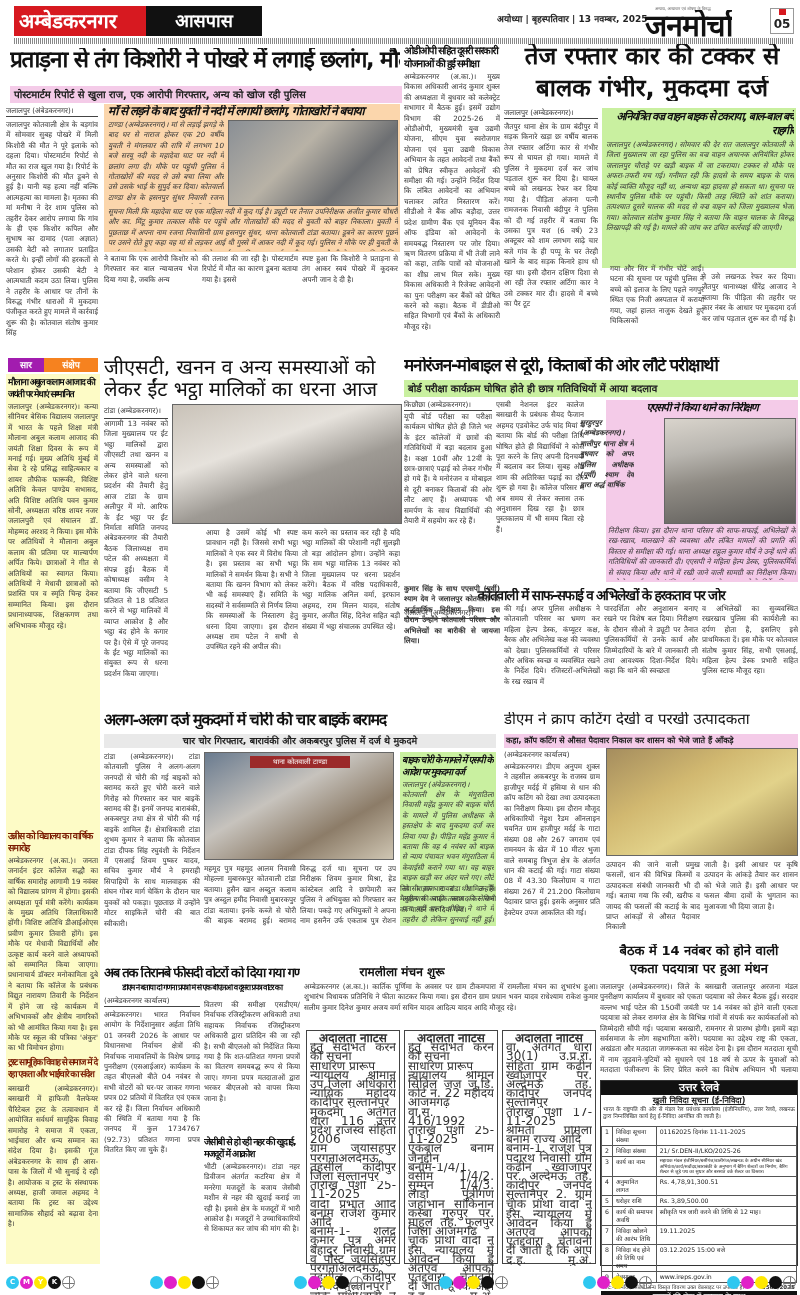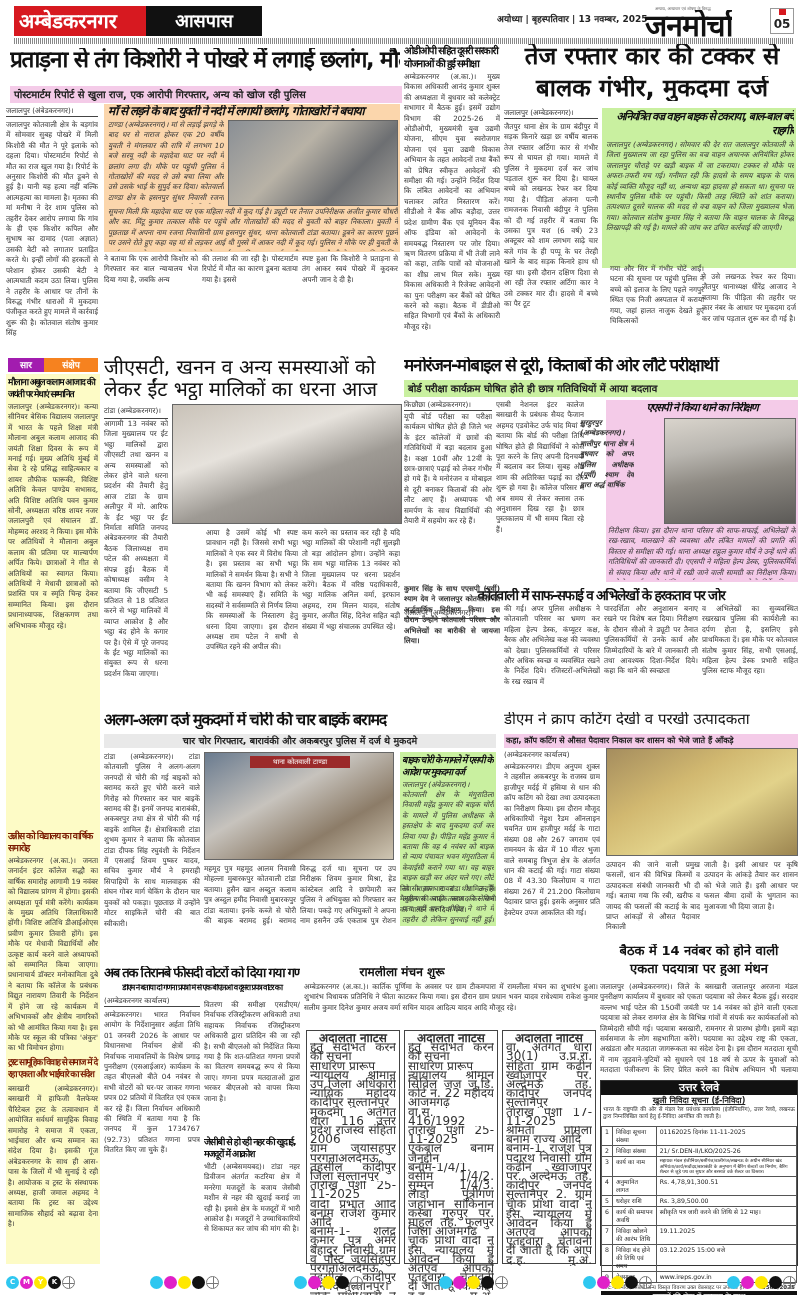--- a/index.html
+++ b/index.html
@@ -131,21 +131,21 @@
 <div class="abs hl" style="left:600px;top:944px;width:198px;font-size:13px;text-align:center;">बैठक में 14 नवंबर को होने वाली</div>
 <div class="abs hl" style="left:600px;top:962px;width:198px;font-size:13px;text-align:center;">एकता पदयात्रा पर हुआ मंथन</div>
 <div class="abs t" style="left:600px;top:982px;width:198px;height:96px;">जलालपुर (अम्बेडकरनगर)। जिले के बसखारी जलालपुर अरजना मंडल पुनरीक्षण कार्यालय में बुधवार को एकता पदयात्रा को लेकर बैठक हुई। सरदार वल्लभ भाई पटेल की 150वीं जयंती पर 14 नवंबर को होने वाली एकता पदयात्रा को लेकर रामगंज क्षेत्र के विभिन्न गांवों में संपर्क कर कार्यकर्ताओं को जिम्मेदारी सौंपी गई। पदयात्रा बसखारी, रामनगर से प्रारम्भ होगी। इसमें बड़ा सर्वसमाज के लोग सहभागिता करेंगे। पदयात्रा का उद्देश्य राष्ट्र की एकता, अखंडता और मतदाता जागरूकता का संदेश देना है। इस दौरान मतदाता सूची में नाम जुड़वाने-त्रुटियों को सुधारने एवं 18 वर्ष से ऊपर के युवाओं को मतदाता पंजीकरण के लिए प्रेरित करने का विशेष अभियान भी चलाया जाएगा।</div>
 
 <div class="abs hl cond" style="left:104px;top:966px;width:196px;font-size:13px;">अब तक तिरानबे फीसदी वोटरों को दिया गया गणना प्रपत्र</div>
 <div class="abs hl cond" style="left:104px;top:984px;width:196px;font-size:8px;text-align:center;">डीएम ने बताया दो गणना प्रपत्रों में से एक बीएलओ व दूसरा प्रपत्र वोटर का</div>
 <div class="abs t" style="left:104px;top:996px;width:96px;border-bottom:1px solid #444;">(अम्बेडकरनगर कार्यालय)</div>
 <div class="abs t" style="left:104px;top:1010px;width:96px;height:254px;">अम्बेडकरनगर। भारत निर्वाचन आयोग के निर्देशानुसार अर्हता तिथि 01 जनवरी 2026 के आधार पर विधानसभा निर्वाचन क्षेत्रों की निर्वाचक नामावलियों के विशेष प्रगाढ़ पुनरीक्षण (एसआईआर) कार्यक्रम के तहत बीएलओ बीते 04 नवंबर से सभी वोटरों को घर-पर जाकर गणना प्रपत्र 02 प्रतियों में वितरित एवं एकत्र कर रहे हैं। जिला निर्वाचन अधिकारी की स्थिति में बताया गया है कि जनपद में कुल 1734767 (92.73) प्रतिशत गणना प्रपत्र वितरित किए जा चुके हैं।</div>
 <div class="abs t" style="left:204px;top:1000px;width:96px;height:130px;">वितरण की समीक्षा एसडीएम/निर्वाचक रजिस्ट्रीकरण अधिकारी तथा सहायक निर्वाचक रजिस्ट्रीकरण अधिकारी द्वारा प्रतिदिन की जा रही है। सभी बीएलओ को निर्देशित किया गया है कि शत-प्रतिशत गणना प्रपत्रों का वितरण समयबद्ध रूप से किया जाए। गणना प्रपत्र मतदाताओं द्वारा भरकर बीएलओ को वापस किया जाना है।</div>
 <div class="abs hl cond" style="left:204px;top:1136px;width:96px;font-size:9.5px;white-space:normal;line-height:12px;">जेसीबी से हो रही नहर की खुदाई, मजदूरों में आक्रोश</div>
-<div class="abs t" style="left:204px;top:1162px;width:96px;height:102px;">भीटी (अम्बेसमयबद)। टांडा नहर डिवीजन अंतर्गत कटरिया क्षेत्र में मनरेगा मजदूरों के बजाय जेसीबी मशीन से नहर की खुदाई कराई जा रही है। इससे क्षेत्र के मजदूरों में भारी आक्रोश है। मजदूरों ने उच्चाधिकारियों से शिकायत कर जांच की मांग की है।</div>
+<div class="abs t" style="left:204px;top:1162px;width:96px;height:102px;">भीटी (अम्बेडकरनगर)। टांडा नहर डिवीजन अंतर्गत कटरिया क्षेत्र में मनरेगा मजदूरों के बजाय जेसीबी मशीन से नहर की खुदाई कराई जा रही है। इससे क्षेत्र के मजदूरों में भारी आक्रोश है। मजदूरों ने उच्चाधिकारियों से शिकायत कर जांच की मांग की है।</div>
 
 <div class="abs hl" style="left:304px;top:966px;width:196px;font-size:12px;text-align:center;">रामलीला मंचन शुरू</div>
 <div class="abs t" style="left:304px;top:982px;width:294px;height:44px;">अम्बेडकरनगर (अ.का.)। कार्तिक पूर्णिमा के अवसर पर ग्राम टीकमपारा में रामलीला मंचन का शुभारंभ हुआ। शुभारंभ विधायक प्रतिनिधि ने फीता काटकर किया गया। इस दौरान ग्राम प्रधान भवन यादव राधेश्याम राकेश कुमार सलीम कुमार दिनेश कुमार अजय वर्मा सचिन यादव आदित्य यादव आदि मौजूद रहे।</div>
 
 <div class="abs notice" style="left:306px;top:1030px;width:94px;height:234px;">
   <div class="t" style="text-align:center;font-weight:bold;">अदालती नोटिस</div>
   <div class="t">हेतु संदर्भित करने की सूचना</div>
   <div class="t">साधारण प्रारूप</div>
   <div class="t">न्यायालय श्रीमान उप जिला अधिकारी न्यायिक महोदय कादीपुर सुल्तानपुर</div>
   <div class="t">मुकदमा अंतर्गत धारा 116 उत्तर प्रदेश राजस्व संहिता 2006</div>

